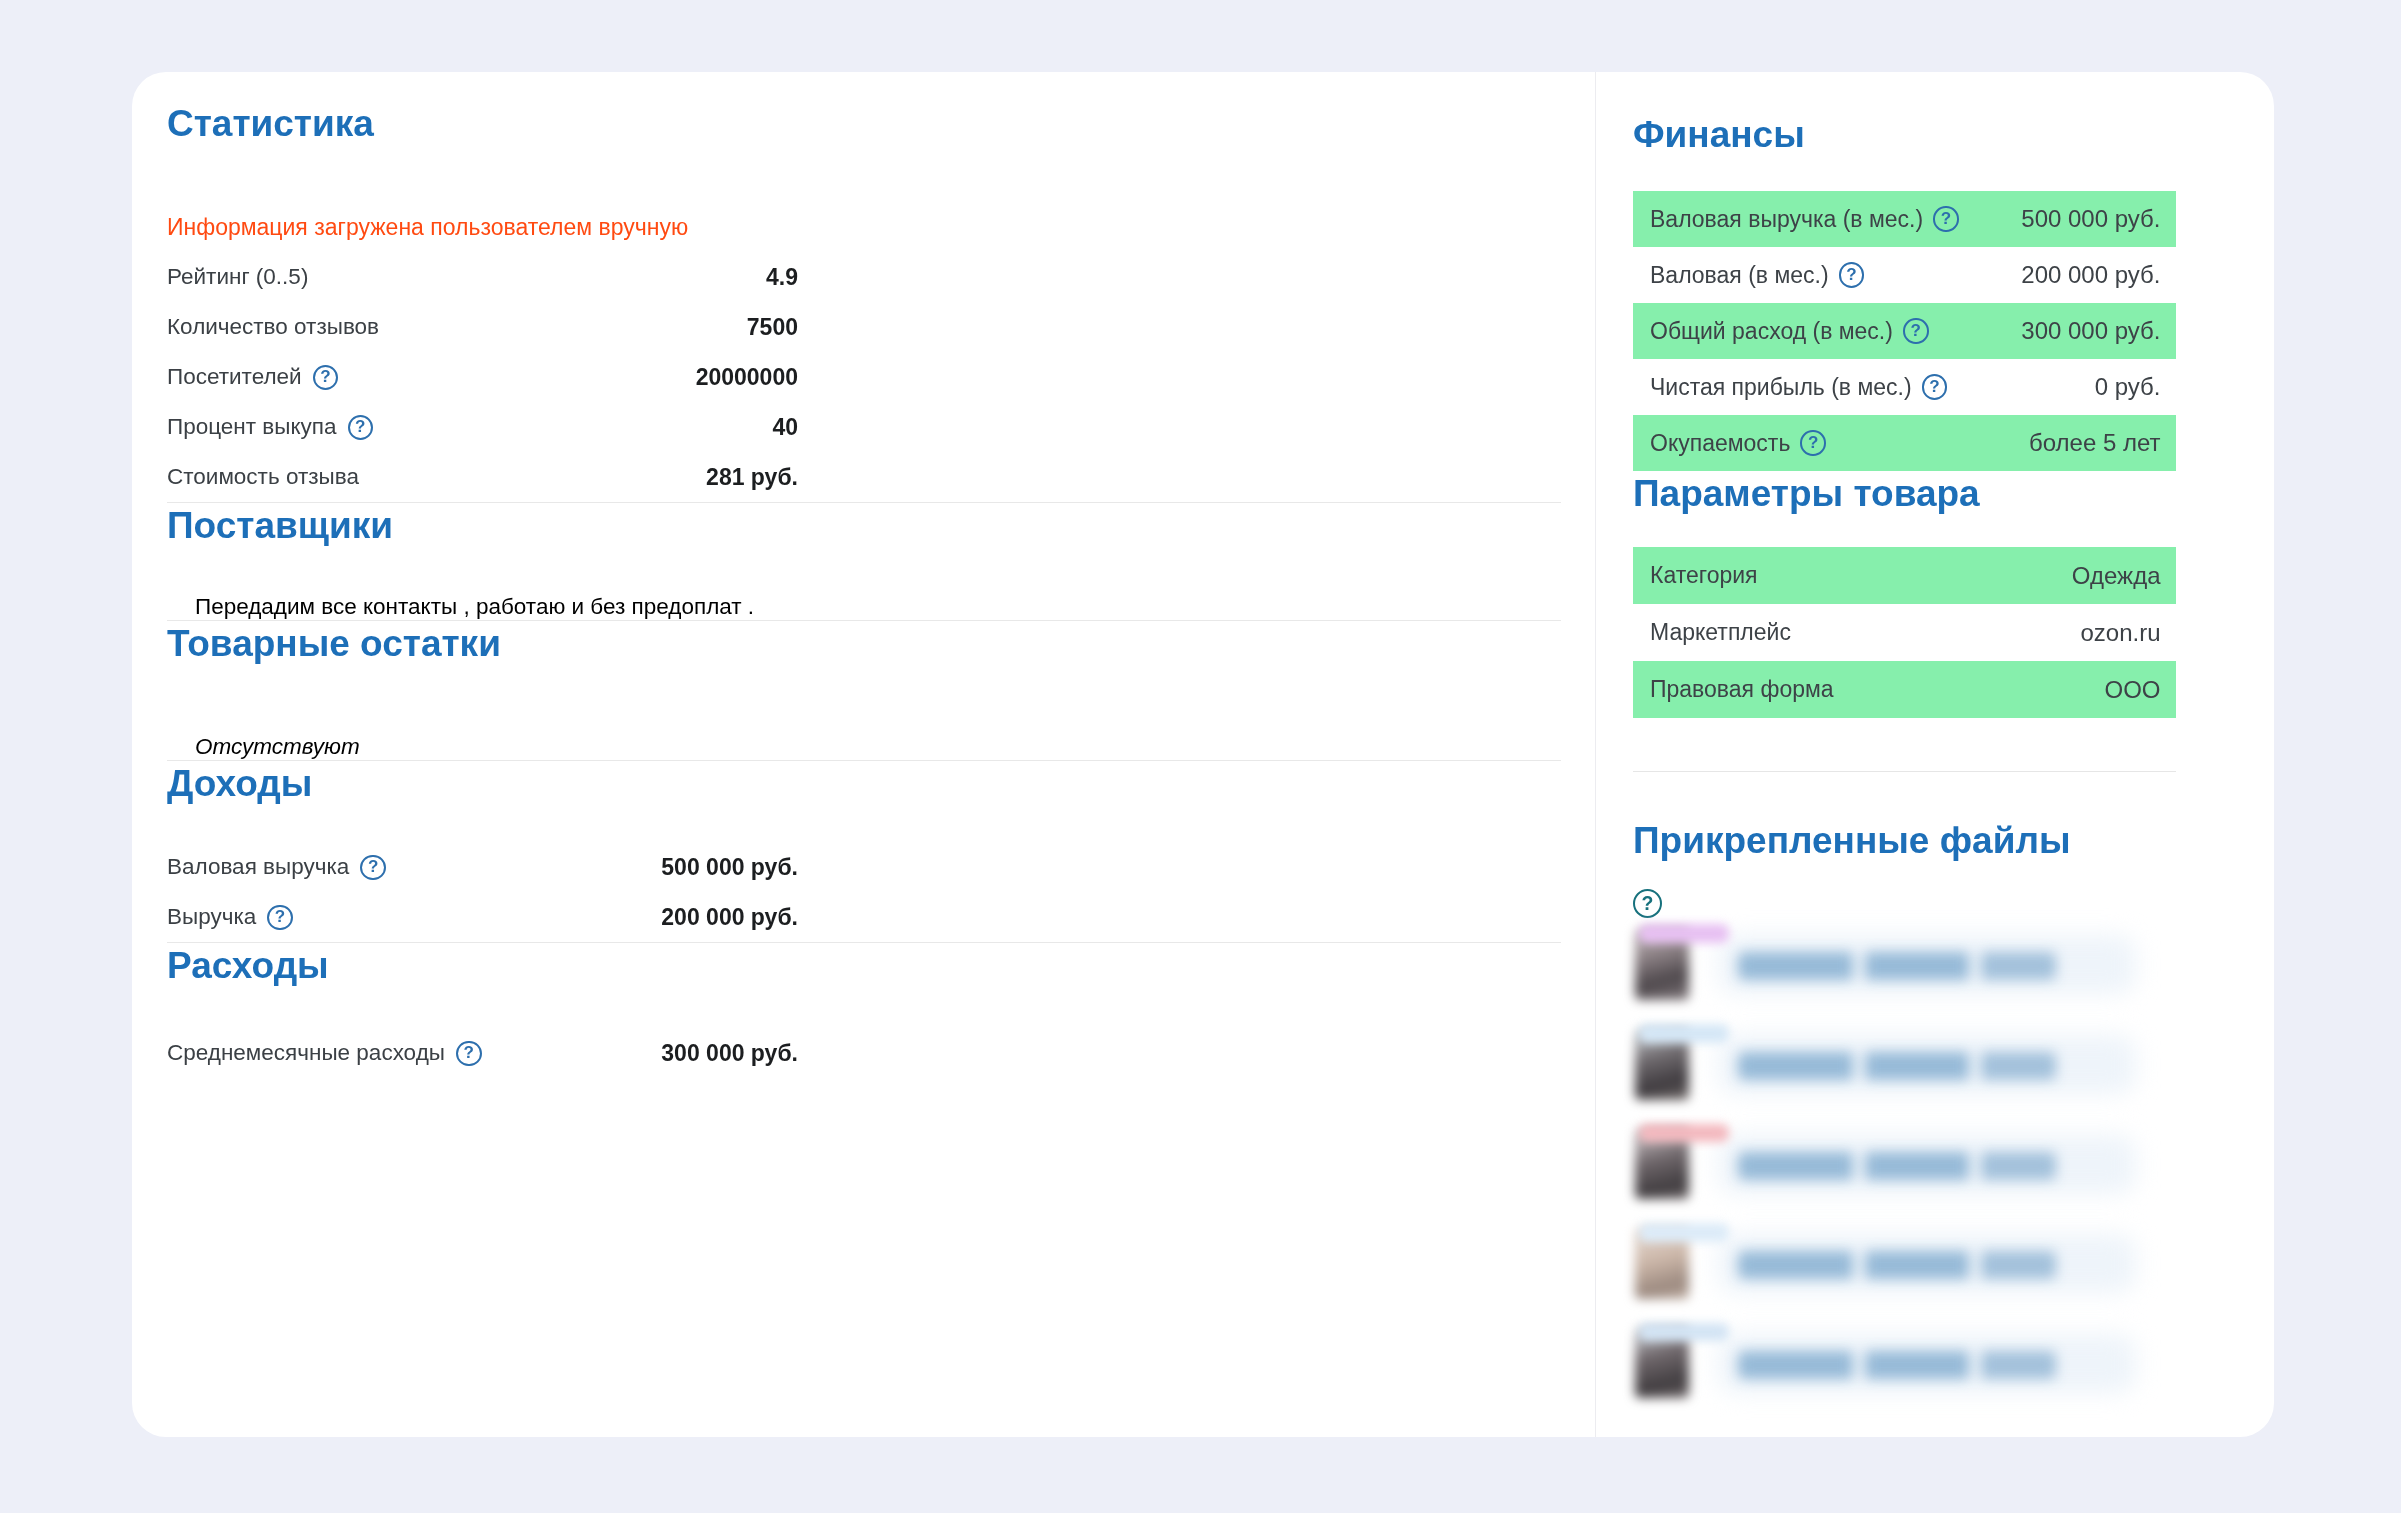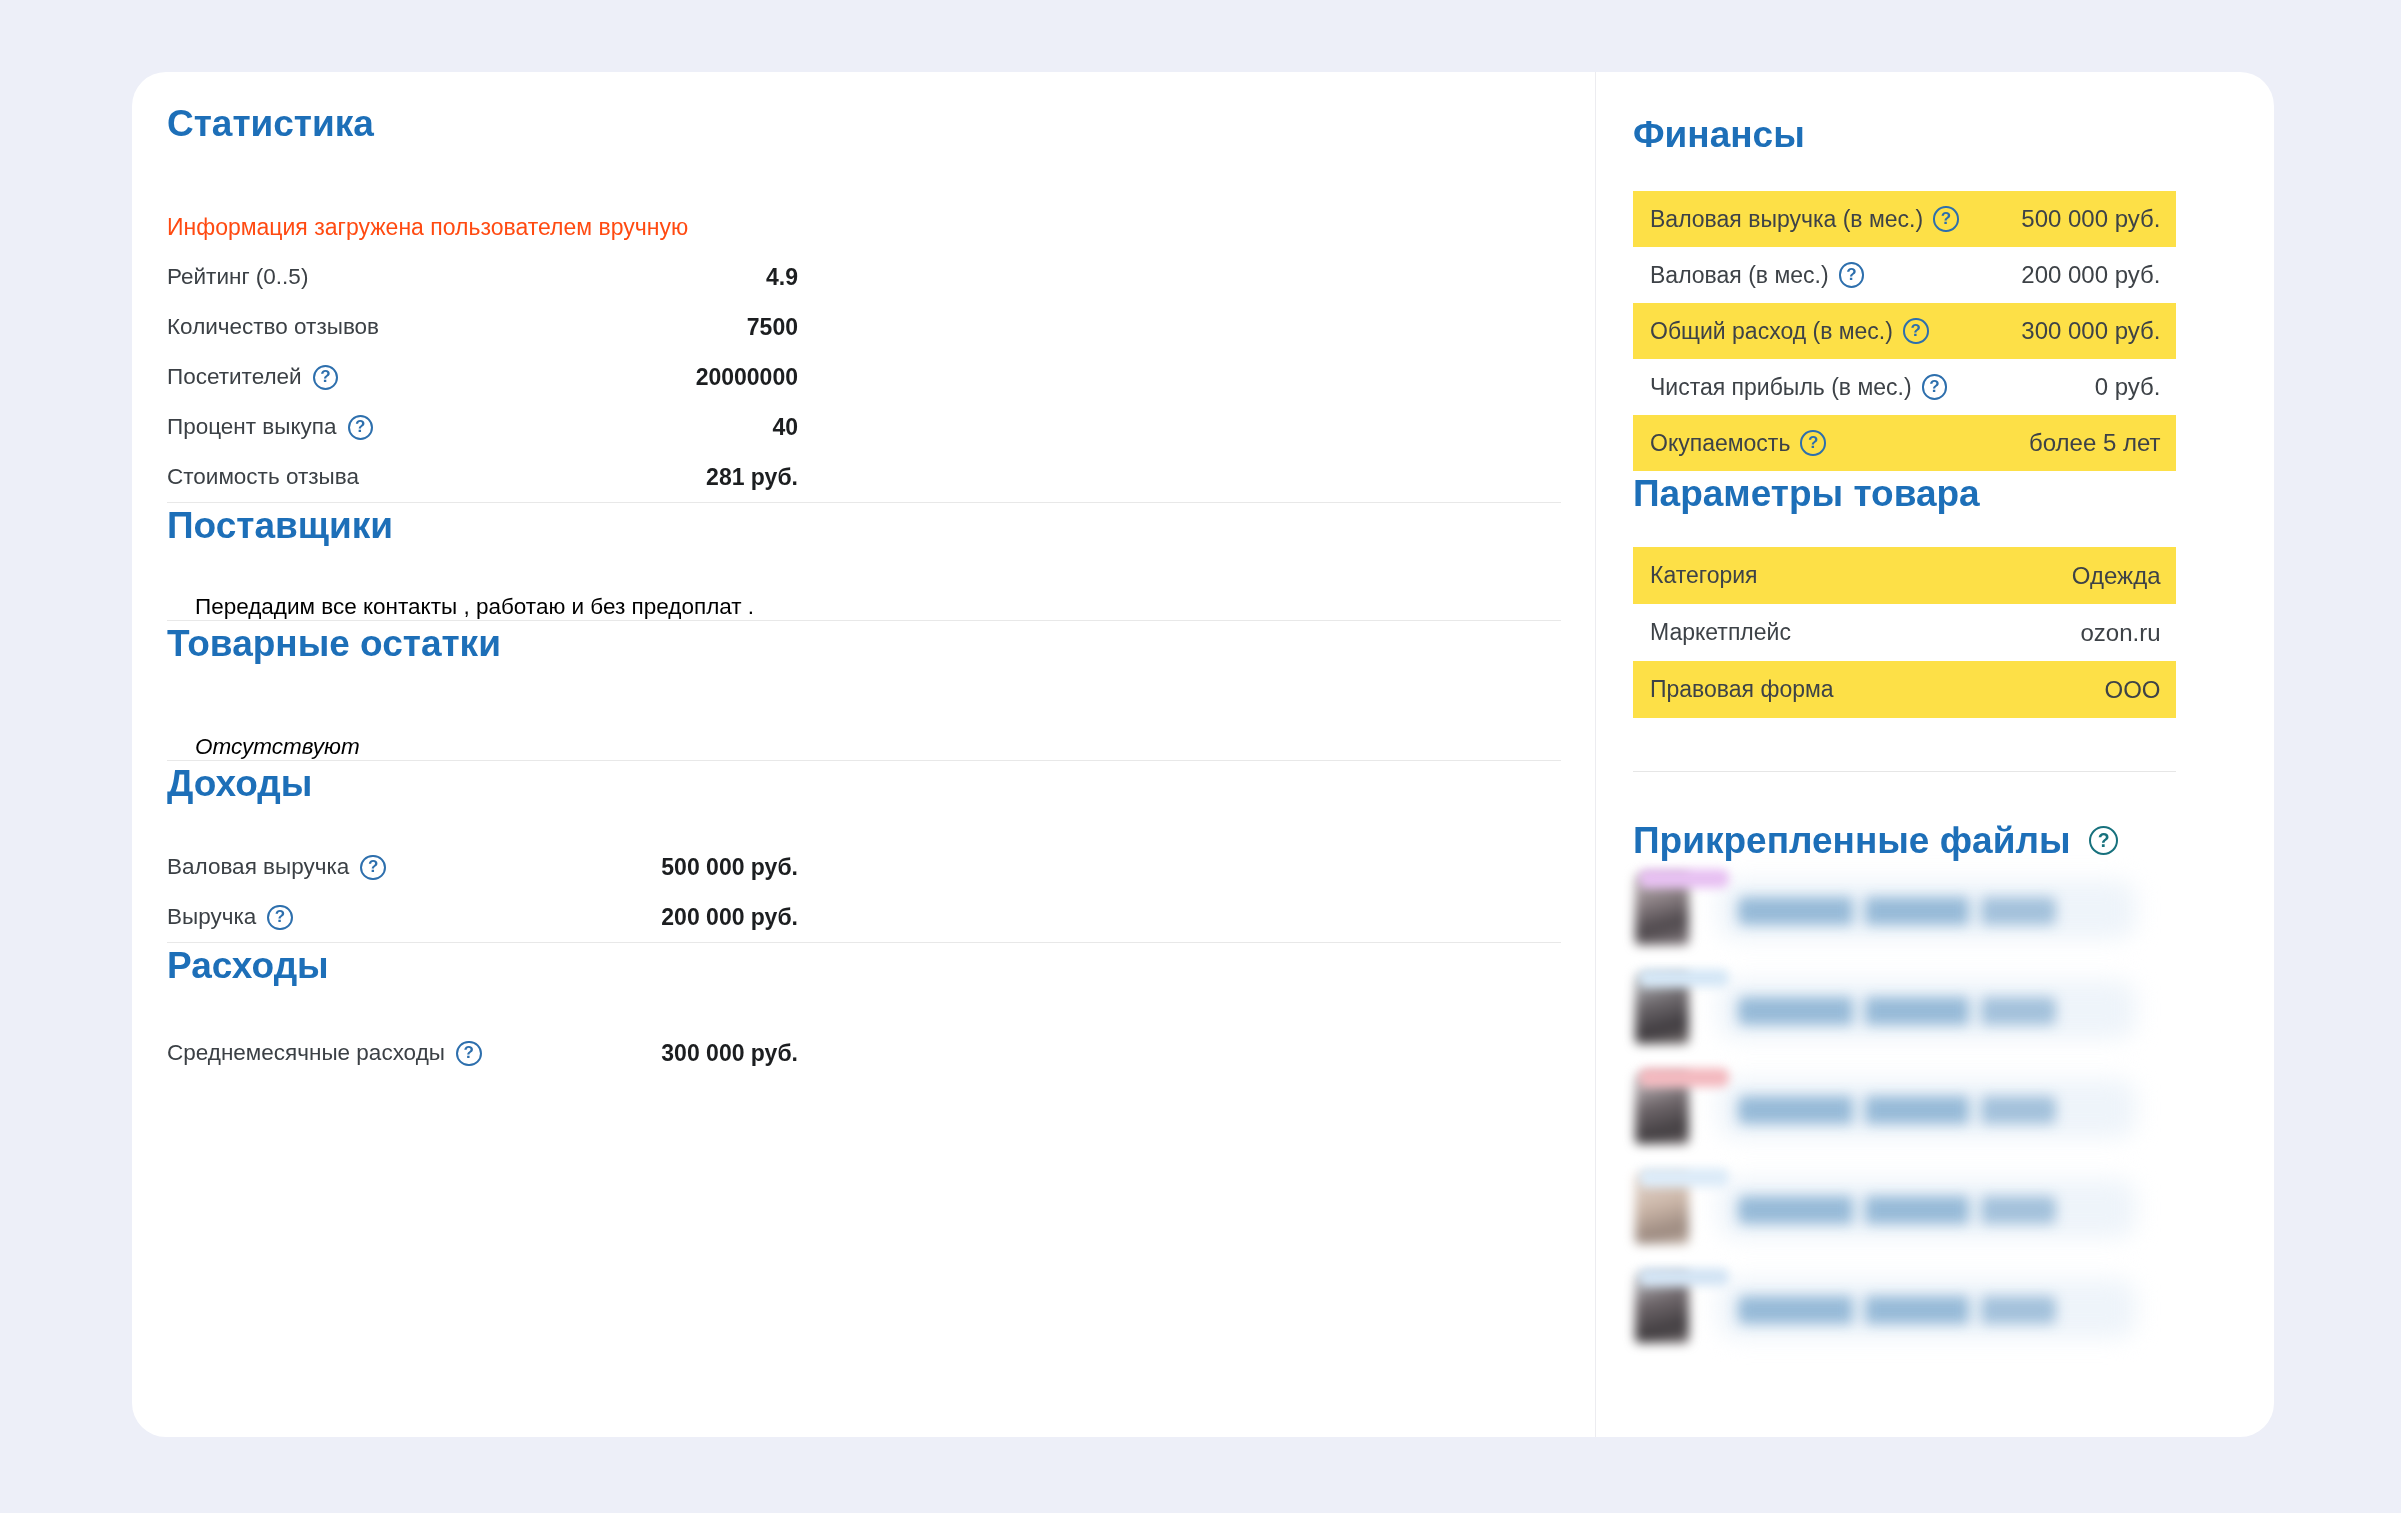--- a/index.html
+++ b/index.html
@@ -121,37 +121,38 @@
   .fin-table { margin-top: 34px; }
   .trow {
     height: 56px;
     box-sizing: border-box;
     display: flex;
     align-items: center;
     justify-content: space-between;
     padding: 0 15.5px 0 17px;
   }
   .par-table .trow { height: 57px; }
-  .trow.alt { background: #fde047; align-items: center; }
+  .trow.alt { background: #86efac; align-items: center; }
   .tlbl {
     font-size: 23px;
     color: #3d4247;
     display: flex;
     align-items: center;
     gap: 10px;
   }
   .tval { font-size: 24px; color: #3d4247; }
   .m-params { margin-top: 105px; }
   .par-table { margin-top: 31px; }
   hr.rdiv { margin-top: 53px; border-top: 1.5px solid #e6e6e6; }
   .files-head {
     margin-top: 46px;
     display: flex;
     align-items: flex-start;
     gap: 18.6px;
+    flex-direction: column;
   }
   .files { margin-top: 6.2px; }
   .fitem {
     position: relative;
     height: 81px;
     margin-bottom: 18.6px;
     cursor: pointer;
   }
   .fglow {
     position: absolute;

